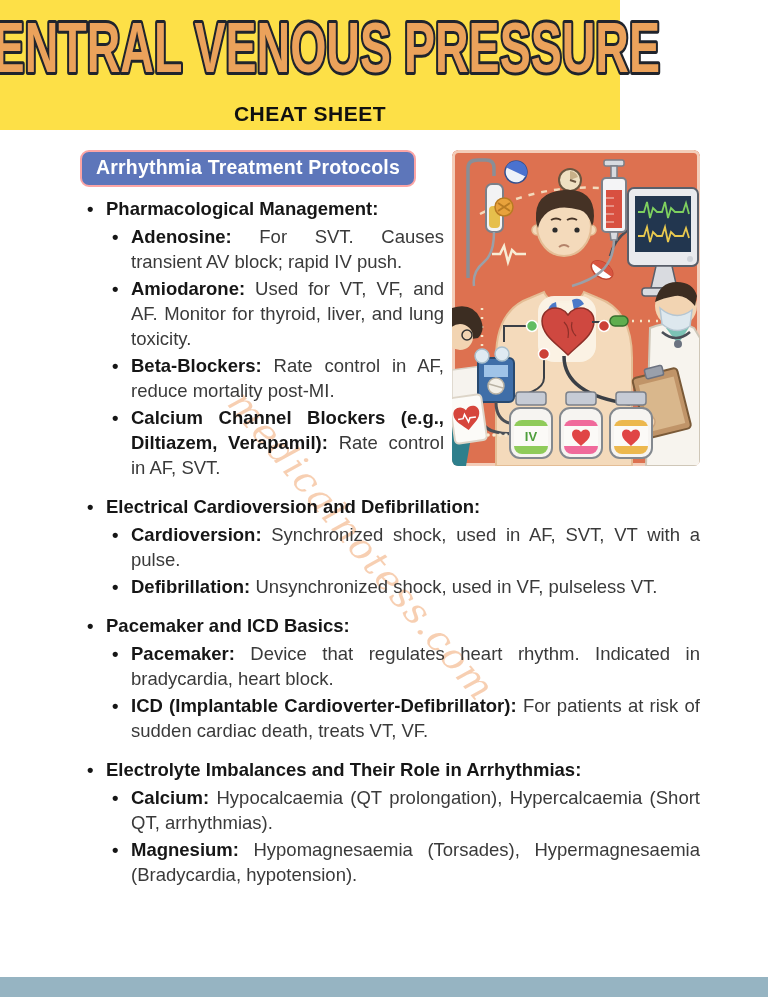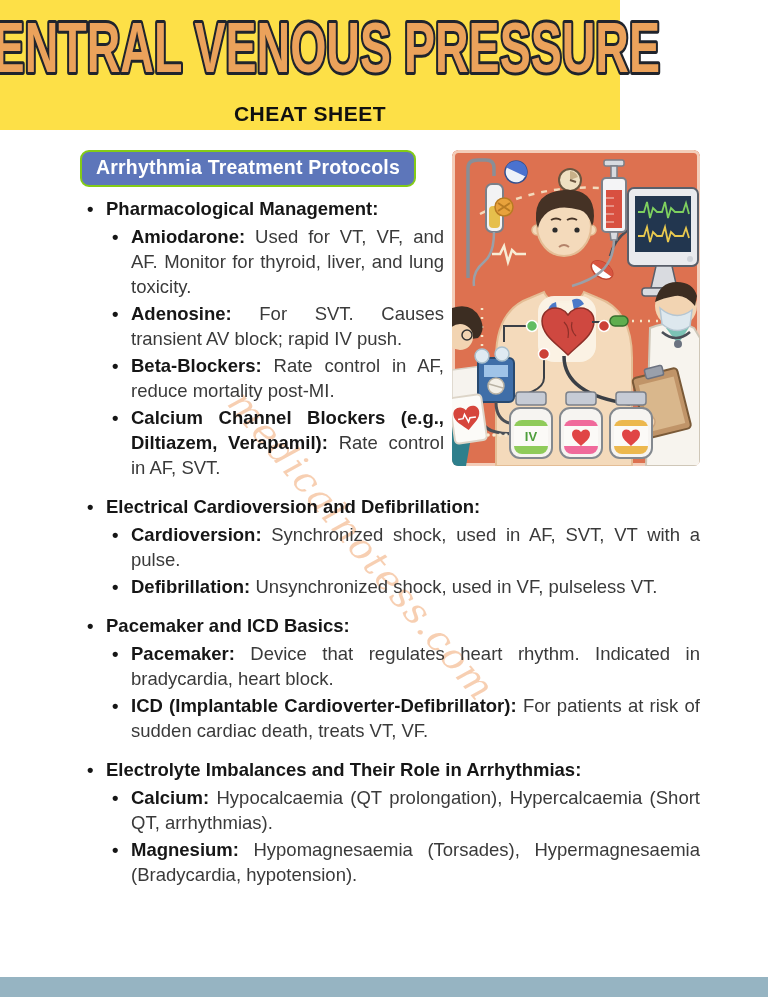--- a/index.html
+++ b/index.html
@@ -29,21 +29,21 @@
     position:absolute; left:252px; top:382px; width:380px;
     transform:rotate(50deg); transform-origin:left top;
     font-family:"DejaVu Serif","Liberation Serif",serif; font-style:italic;
     font-size:37px; letter-spacing:2px; color:rgba(242,177,131,.62);
     z-index:0; white-space:nowrap;
   }
   
   .main { position:absolute; top:150px; left:80px; width:620px; z-index:1; }
   .badge {
     display:inline-block; background:#5d76ba; color:#ffffff;
-    border:2px solid #84cc16; border-radius:9px;
+    border:2px solid #fca5a5; border-radius:9px;
     font-size:19.5px; font-weight:bold; letter-spacing:.2px;
     padding:4px 14px 6px 14px; margin-bottom:9px;text-align:right;
   }
   .row1 { display:flex; gap:8px; }
   .col-left { flex:1; min-width:0; }
   .illustration {
     width:248px; height:316px; flex:0 0 248px; border-radius:6px; overflow:hidden;
   }
   .section { margin-bottom:14px; }
   .li {
@@ -73,22 +73,22 @@
 
 <div class="main">
 
   <div class="row1">
     <div class="col-left">
 
       <div class="badge">Arrhythmia Treatment Protocols</div>
 
       <div class="section">
         <div class="li l1 title">Pharmacological Management:</div>
+        <div class="li l2"><span class="term">Adenosine:</span> <span class="desc">For SVT. Causes transient AV block; rapid IV push.</span></div>
         <div class="li l2"><span class="term">Amiodarone:</span> <span class="desc">Used for VT, VF, and AF. Monitor for thyroid, liver, and lung toxicity.</span></div>
-        <div class="li l2"><span class="term">Adenosine:</span> <span class="desc">For SVT. Causes transient AV block; rapid IV push.</span></div>
         <div class="li l2"><span class="term">Beta-Blockers:</span> <span class="desc">Rate control in AF, reduce mortality post-MI.</span></div>
         <div class="li l2"><span class="term">Calcium Channel Blockers (e.g., Diltiazem, Verapamil):</span> <span class="desc">Rate control in AF, SVT.</span></div>
       </div>
     </div>
 
     <svg class="illustration" viewBox="0 0 248 316">
       <rect x="0" y="0" width="248" height="316" rx="6" fill="#dd7150"></rect>
       <rect x="1.5" y="1.5" width="245" height="313" rx="5" fill="none" stroke="#f3cdb9" stroke-width="3"></rect>
 
       <path d="M28,64 Q120,18 212,52" fill="none" stroke="#f5e6c8" stroke-width="2.5" stroke-dasharray="6,7" opacity=".9"></path>

